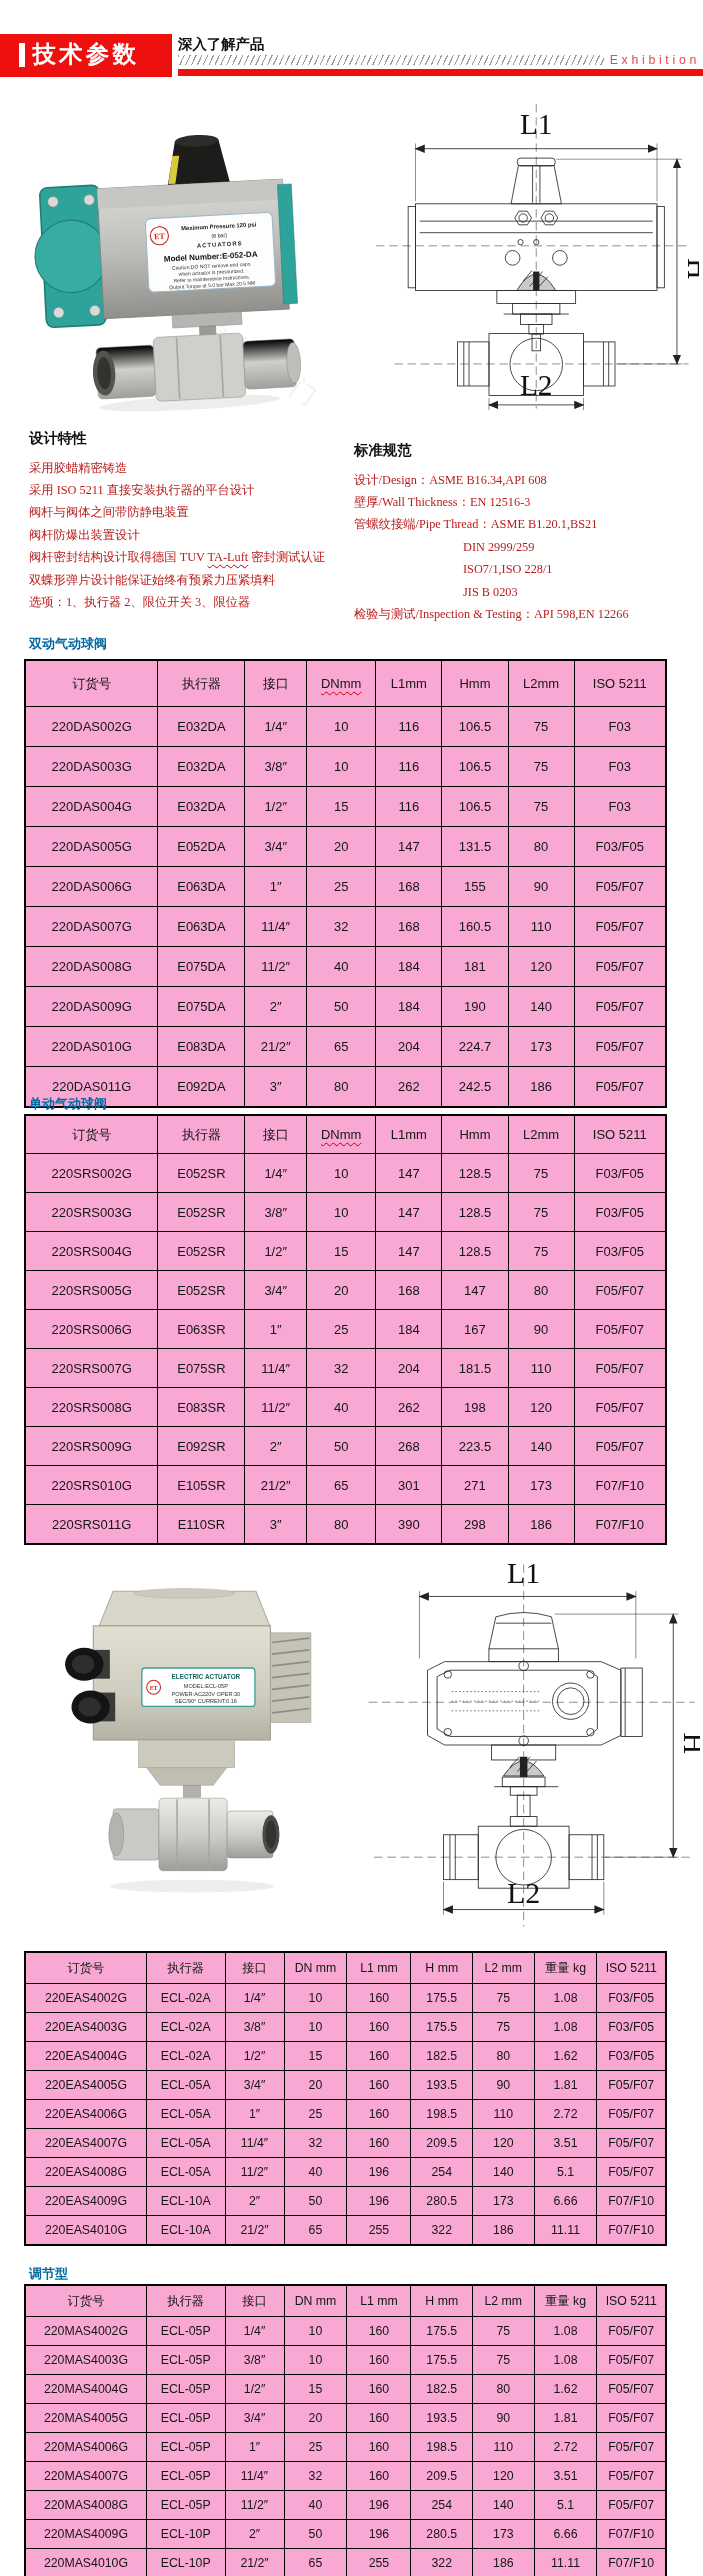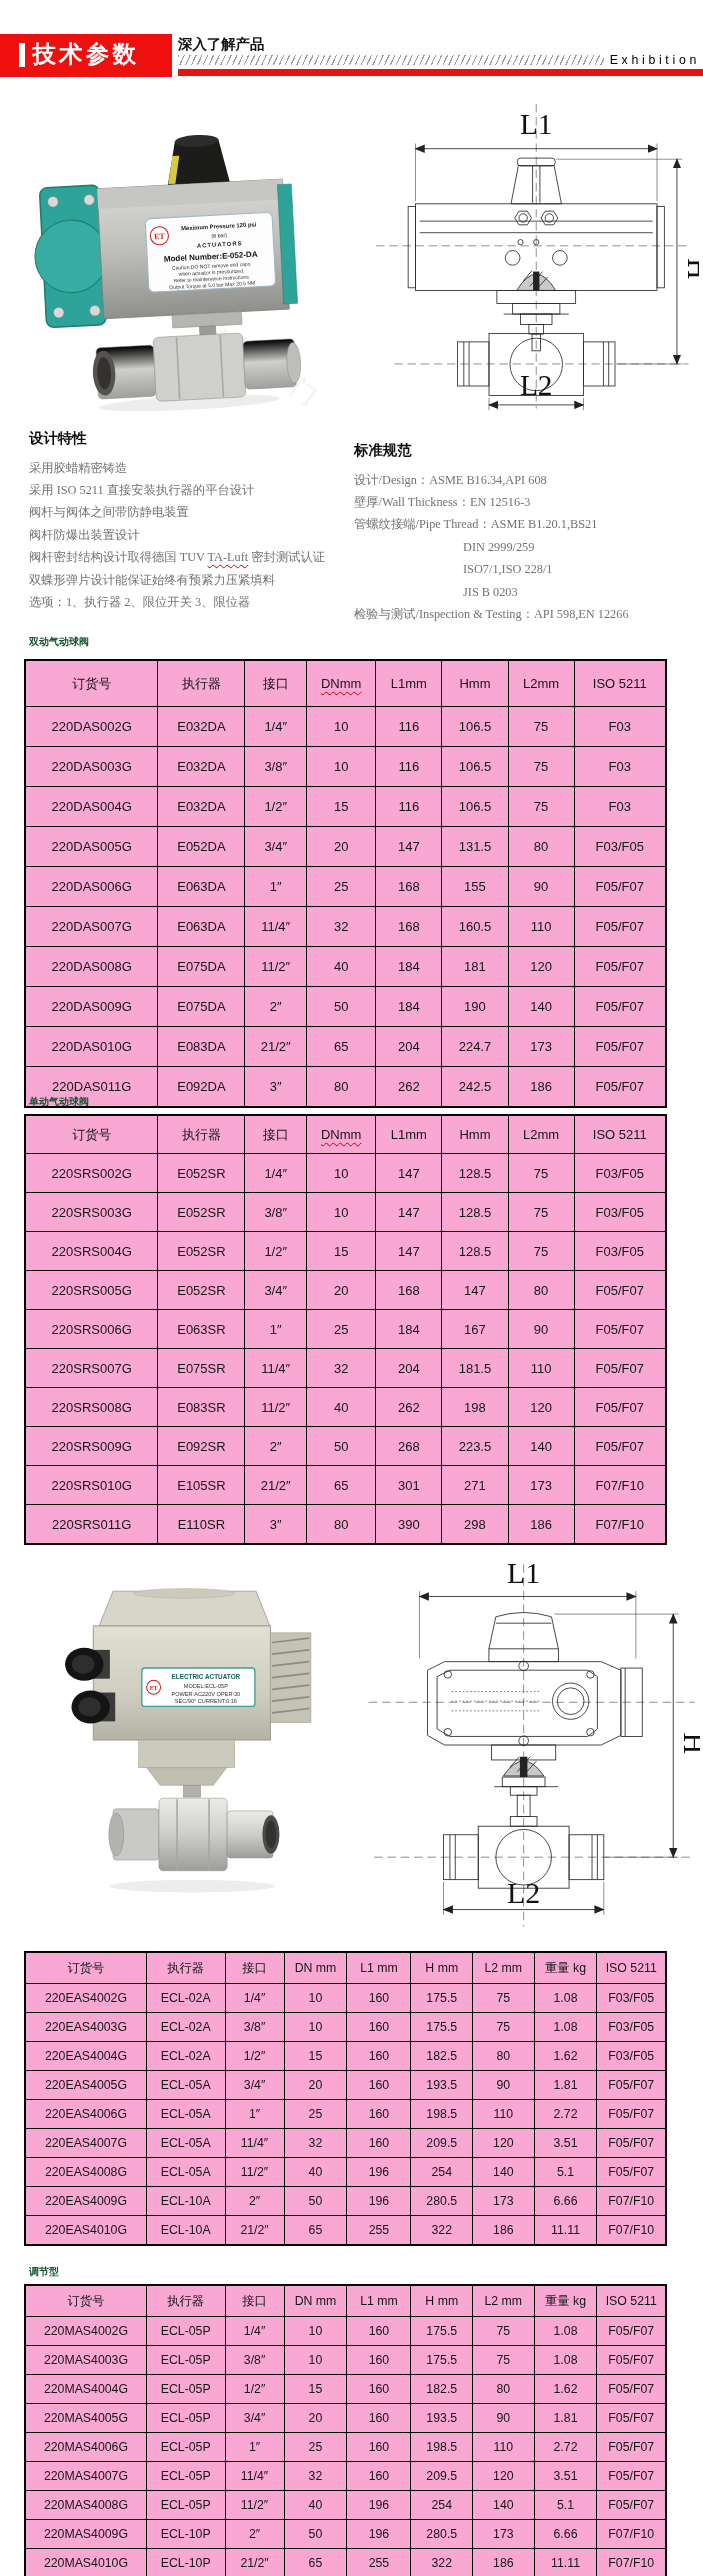--- a/index.html
+++ b/index.html
@@ -7,32 +7,32 @@
         font-family:"Liberation Sans",sans-serif;color:#1a1a1a;margin-top:16px;}
   
   .badge{position:absolute;left:0;top:17.6px;width:172px;height:43px;background:#ee0f0f;
          display:flex;align-items:center;}
   .badge-bar{display:inline-block;width:5.9px;height:24.5px;background:#fff;margin:0 7.5px 0 19px;}
   .badge-text{color:#fff;font-size:23.5px;font-weight:700;letter-spacing:3.2px;line-height:1;}
   .subtitle{position:absolute;left:178px;top:19px;font-size:14.4px;font-weight:700;color:#111;}
   .slashline{position:absolute;left:178px;top:37px;width:522px;height:13px;display:flex;align-items:center;}
   .slashes{flex:1;height:10px;margin-right:5.3px;
            background:repeating-linear-gradient(115deg,#9a9a9a 0 1.1px,transparent 1.1px 5.3px);}
-  .exhibition{font-size:12.3px;color:#000000;letter-spacing:3.7px;white-space:nowrap;}
+  .exhibition{font-size:12.3px;color:#ef4444;letter-spacing:3.7px;white-space:nowrap;}
   .redbar{position:absolute;left:178px;top:53px;width:526px;height:7px;background:#ee0f0f;}
   
   .txtsec{position:absolute;width:342px;font-family:"Liberation Serif",serif;}
   .txtsec h3{margin:0 0 8.5px 0;font-size:14.4px;font-weight:700;color:#111;}
-  .feat-line,.std-line{font-size:12.3px;line-height:22.4px;color:#737373;white-space:nowrap;}
+  .feat-line,.std-line{font-size:12.3px;line-height:22.4px;color:#b91c1c;white-space:nowrap;}
   .std-line.indent{padding-left:109px;}
   .wavy{text-decoration-line:underline;text-decoration-style:wavy;text-decoration-color:#c40000;
         text-decoration-thickness:0.8px;text-underline-offset:2.7px;}
   
-  .tbl-title{position:absolute;left:29px;margin:0;font-size:10px;font-weight:700;
-             font-family:"Liberation Serif",serif;color:#14532d;}
+  .tbl-title{position:absolute;left:29px;margin:0;font-size:13px;font-weight:700;
+             font-family:"Liberation Serif",serif;color:#0369a1;}
   
   .dtable{position:absolute;left:24px;width:643px;border-collapse:collapse;table-layout:fixed;
           border:2.1px solid #000;background:#f9a8d4;}
   .dtable th,.dtable td{border:1.1px solid #000;border-top-width:1.6px;border-bottom-width:1.6px;
           text-align:center;vertical-align:middle;padding:0;font-weight:400;color:#151515;}
   .dtable th{font-size:13px;}
   .dtable td{font-size:13px;}
   #table1 th{height:45px}  #table1 td{height:39px}
   #table2 th{height:37px}  #table2 td{height:38px}
   #table3 th{height:30px}  #table3 td{height:28px}

